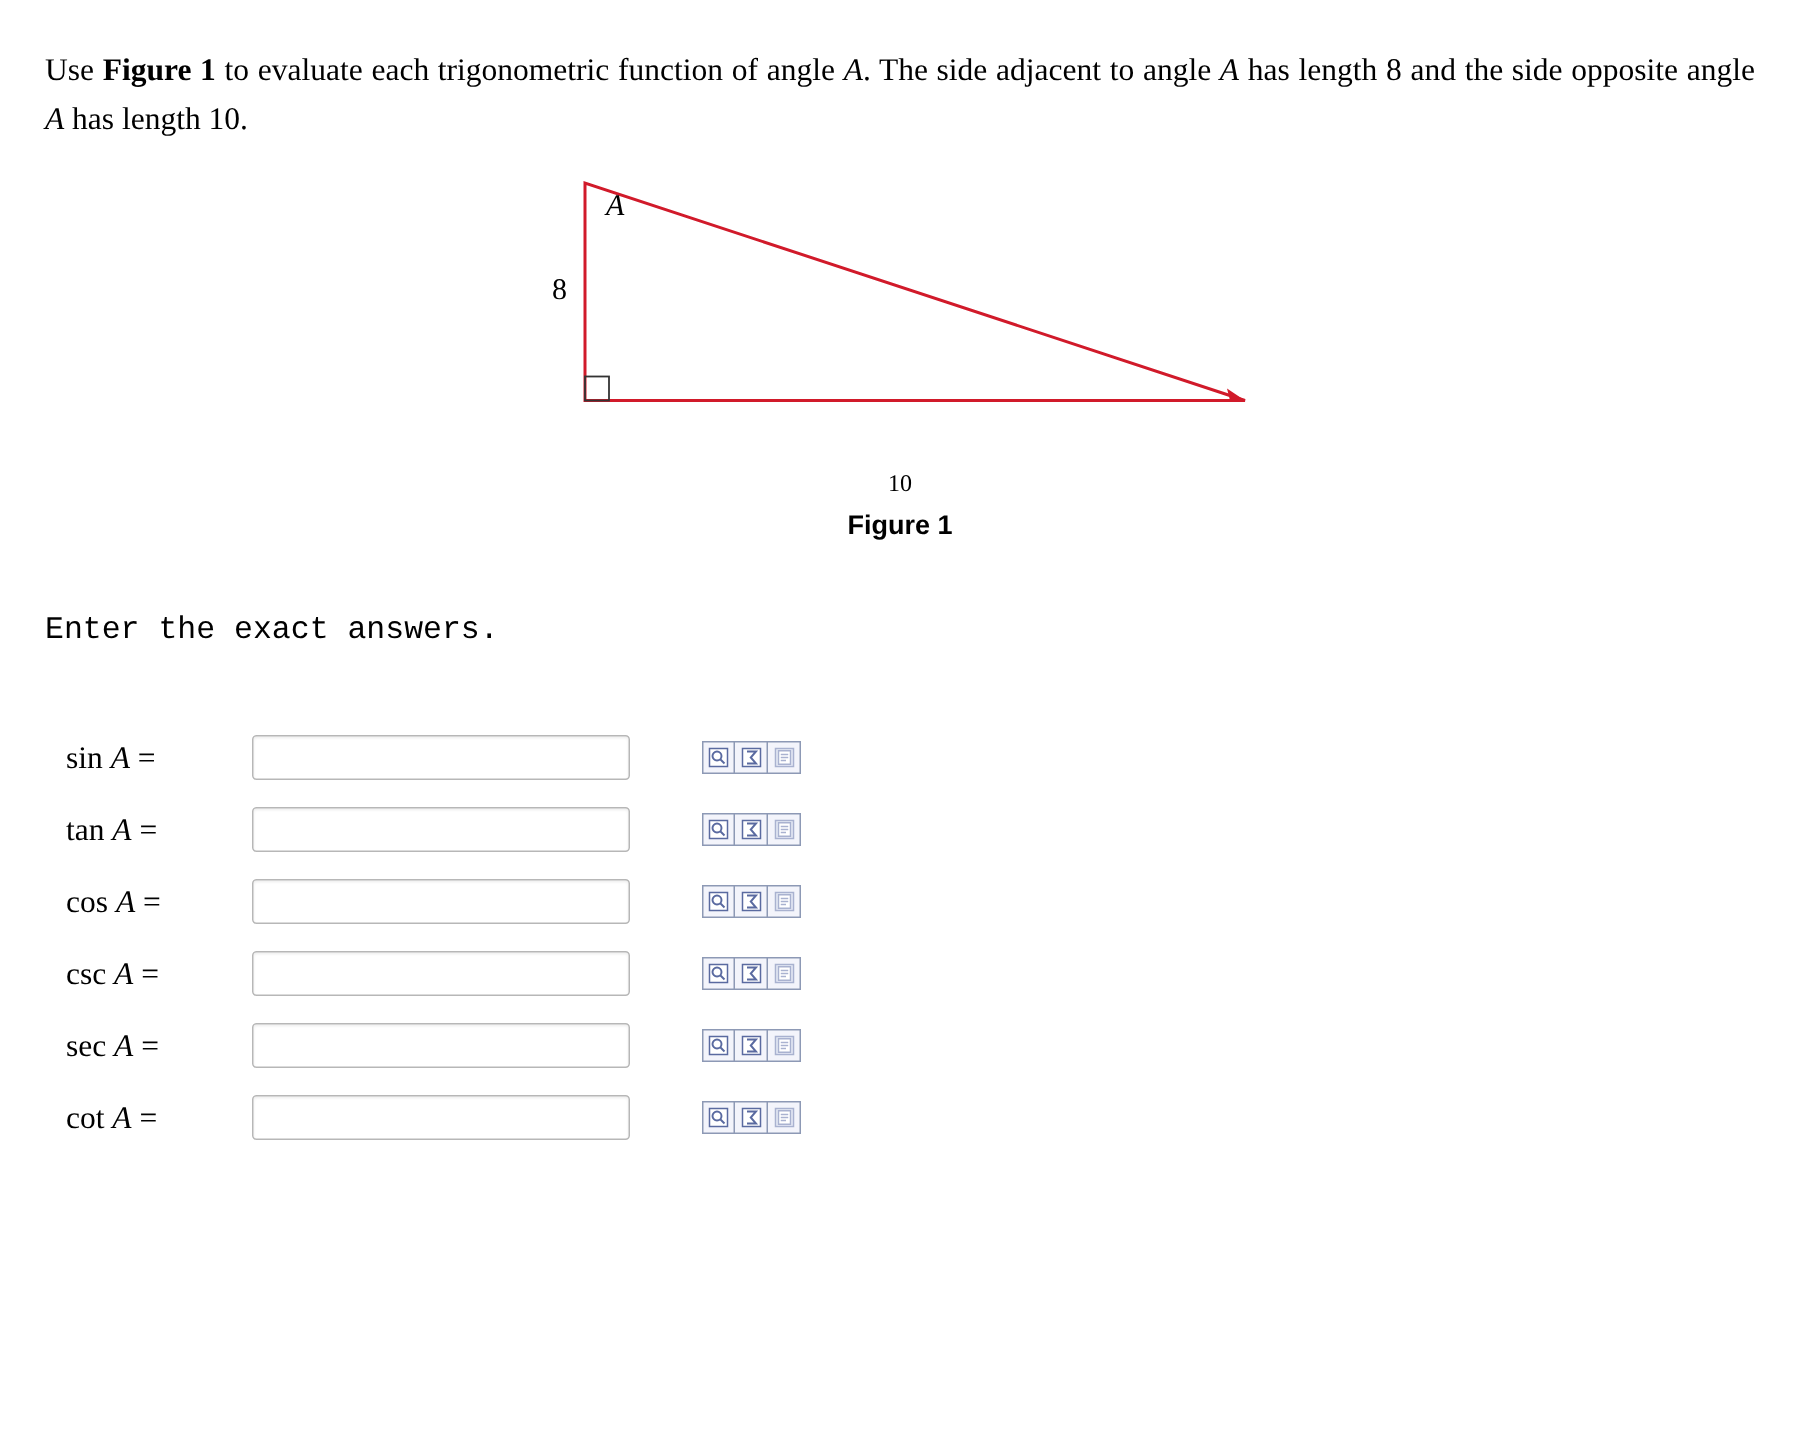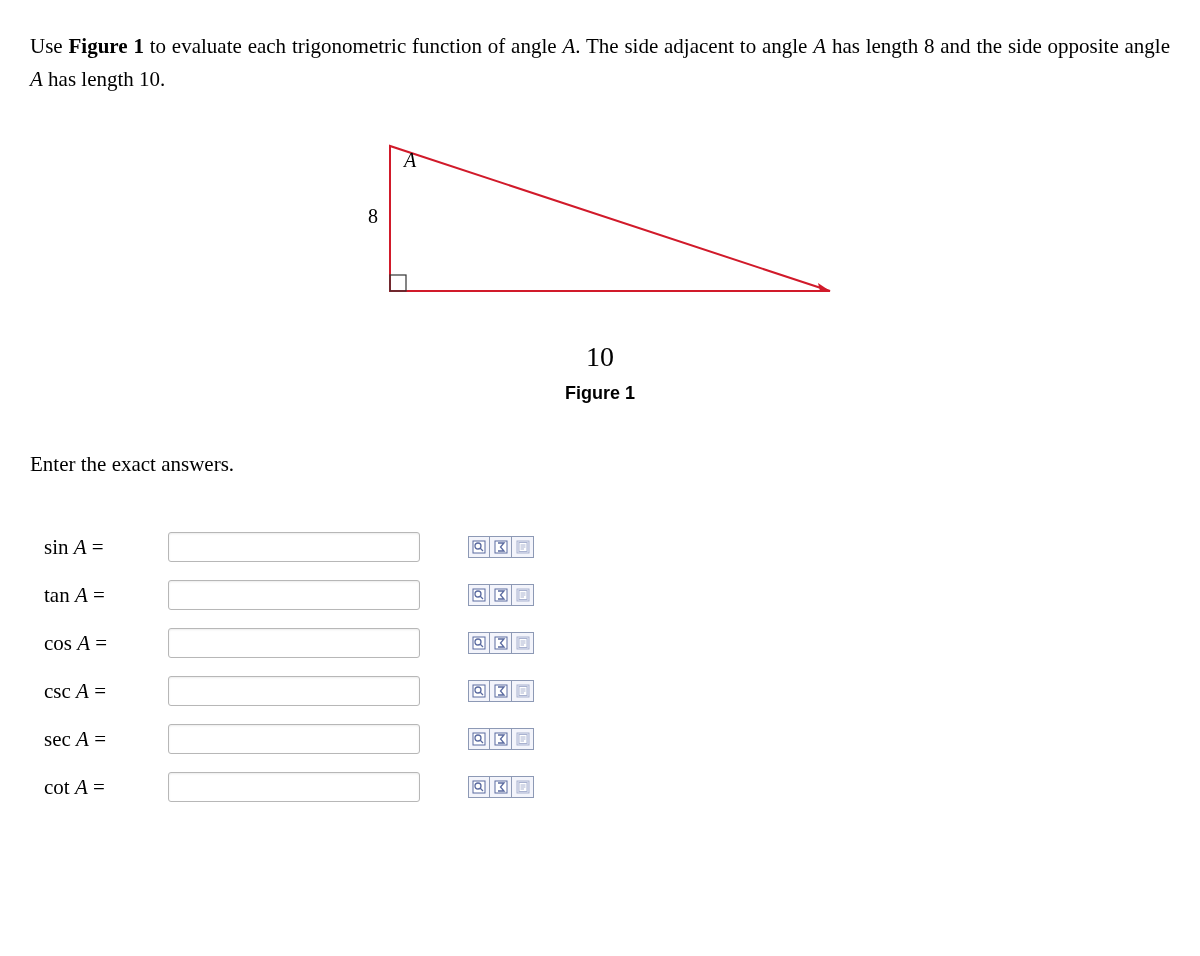--- a/index.html
+++ b/index.html
@@ -5,42 +5,43 @@
   body {
     font-family: "Times New Roman", Times, serif;
     font-size: 21px;
     color: #000;
     margin: 0;
     padding: 30px 30px 30px 30px;
     line-height: 1.55;
   }
   .question {
     text-align: justify;
-    margin-bottom: 36px;
+    margin-bottom: 12px;
   }
   .question .bold { font-weight: bold; }
   .question .ital { font-style: italic; font-family: "Times New Roman", serif; }
   .figure-wrap {
     width: 100%;
     text-align: center;
     margin: 10px 0 30px 0;
   }
   .figure-caption {
     font-family: Arial, Helvetica, sans-serif;
     font-weight: bold;
     font-size: 18px;
     margin-top: 2px;
   }
   .figure-label-10 {
     font-family: "Times New Roman", serif;
-    font-size: 28px;
+    font-size: 16px;
     margin-top: 4px;
   }
   .subprompt {
     margin: 40px 0 50px 0;
+    font-family: Liberation Mono, monospace;
   }
   .answer-row {
     display: flex;
     align-items: center;
     margin: 14px 0 14px 14px;
     height: 34px;
     gap: 30px;
   }
   .answer-label {
     width: 94px;

